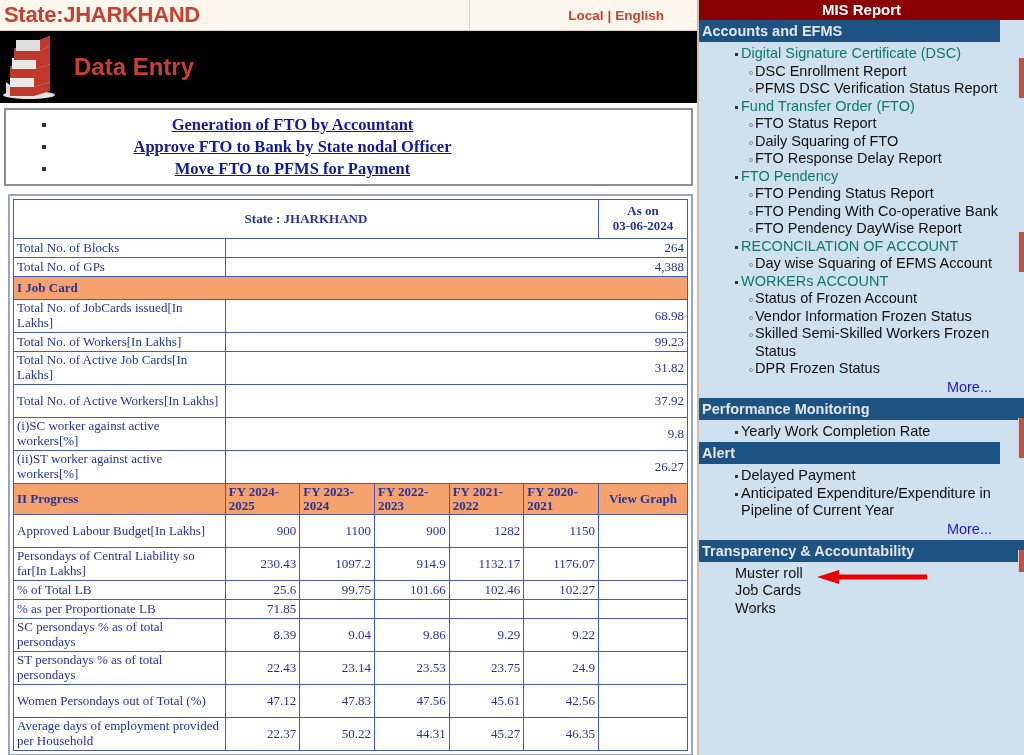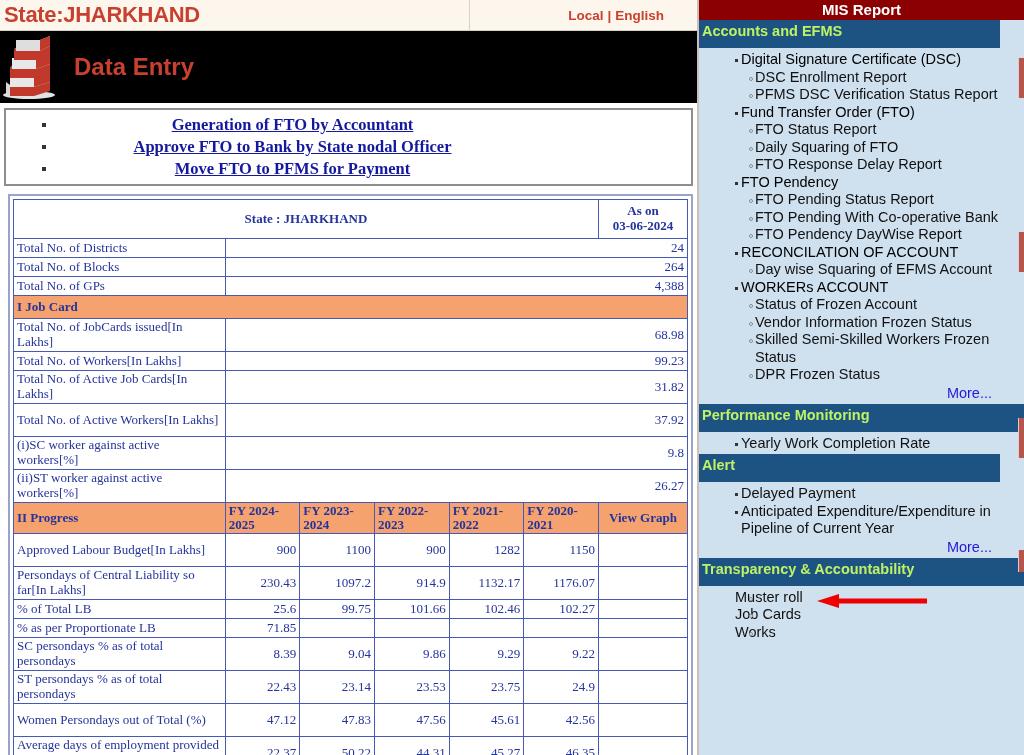--- a/index.html
+++ b/index.html
@@ -156,39 +156,39 @@
   }
   .mis-title {
     background: #8b0000;
     color: #ffffff;
     font-size: 15px; font-weight: bold;
     text-align: center;
     height: 20px; line-height: 20px;
   }
   .sec-head {
     background: #1d5383;
-    color: #bef264;
+    color: #e5e5e5;
     font-size: 14.5px; font-weight: bold;
-    height: 28px; line-height: 22px;
+    height: 22px; line-height: 22px;
     padding-left: 3px;
     margin-right: 24px;
   }
   .sec-head.full { margin-right: 0; }
   .sec-body { padding: 3px 6px 2px 6px; }
   ul.mis { list-style: none; margin: 0; padding: 0; }
   ul.mis li {
     position: relative;
     font-size: 14.5px;
     line-height: 17.5px;
     color: #1a1a1a;
     padding-left: 18px;
   }
   ul.mis li.lvl1 {
     padding-left: 36px;
-    color: #000000;
+    color: #0f766e;
   }
   ul.mis li.lvl1::before {
     content: "";
     position: absolute; left: 30px; top: 8px;
     width: 3px; height: 3px; background: #333;
   }
   ul.mis li.lvl2 {
     padding-left: 50px;
     color: #111;
   }
@@ -294,24 +294,20 @@
         <tbody>
           <tr>
             <td class="t-head-state" colspan="6">State : JHARKHAND</td>
             <td class="t-head-ason">
               <div>As on</div>
               <div>03-06-2024</div>
             </td>
           </tr>
 
           <tr>
-            <td class="lbl">Total No. of Districts</td>
-            <td class="num" colspan="6">24</td>
-          </tr>
-          <tr>
             <td class="lbl">Total No. of Blocks</td>
             <td class="num" colspan="6">264</td>
           </tr>
           <tr>
             <td class="lbl">Total No. of GPs</td>
             <td class="num" colspan="6">4,388</td>
           </tr>
 
           <tr class="section-row">
             <td colspan="7">I Job Card</td>

